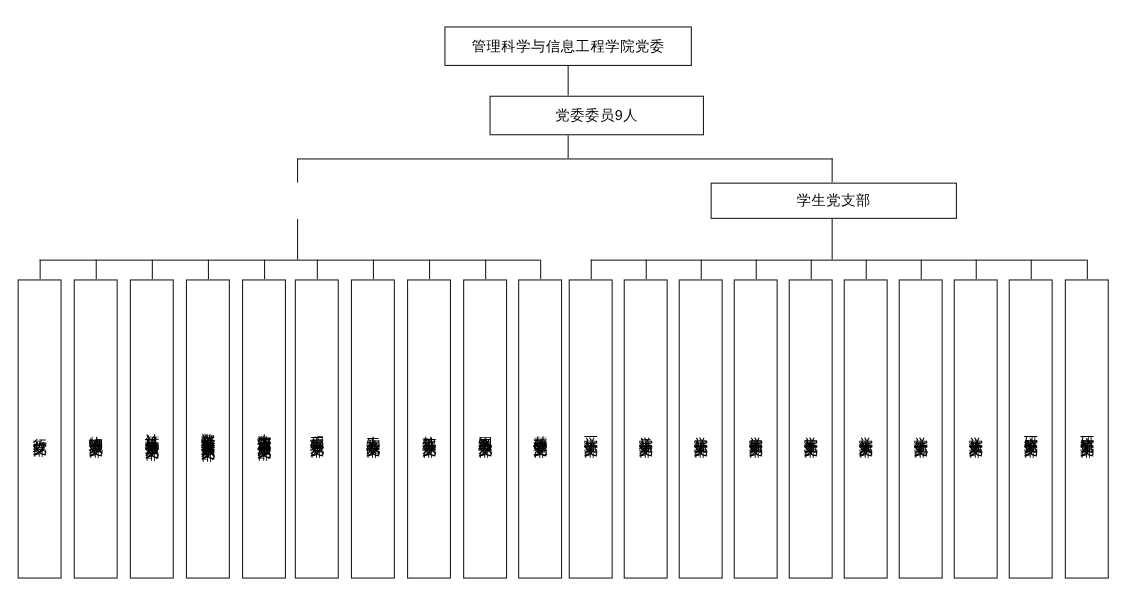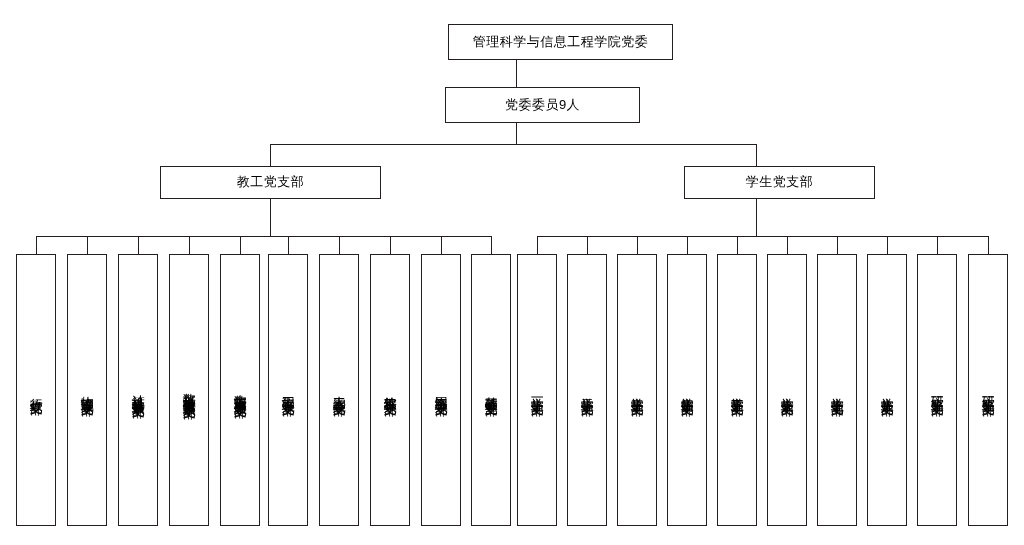--- a/index.html
+++ b/index.html
@@ -51,35 +51,34 @@
     background: #231f20;
   }
   .connector.h { height: 1px; }
   .connector.v { width: 1px; }
 </style>
 </head>
 <body>
 
 <div id="chart">
 
-  <div class="node horizontal" style="left:404px; top:24px; width:225px; height:36px;margin-left:44px;">管理科学与信息工程学院党委</div>
+  <div class="node horizontal" style="left:404px; top:24px; width:225px; height:36px;">管理科学与信息工程学院党委</div>
 
   <div class="connector v" style="left:516px; top:60px; height:27px;"></div>
 
   <div class="node horizontal" style="left:419px; top:87px; width:195px; height:36px;margin-left:26px;">党委委员9人</div>
 
   <div class="connector v" style="left:516px; top:123px; height:21px;"></div>
 
   <div class="connector h" style="left:270px; top:144px; width:487px;"></div>
 
   <div class="connector v" style="left:270px; top:144px; height:22px;"></div>
   <div class="connector v" style="left:756px; top:144px; height:22px;"></div>
 
-  <div class="node horizontal" style="left:160px; top:166px; width:221px; height:33px;">教工党支部</div>
-  <div class="node horizontal" style="left:684px; top:166px; width:191px; height:33px;">学生党支部</div>
+  <div class="node horizontal" style="left:646px; top:166px; width:224px; height:33px;">学生党支部</div>
 
   <div class="connector v" style="left:270px; top:199px; height:37px;"></div>
   <div class="connector h" style="left:36px; top:236px; width:455px;"></div>
 
   <div class="connector v" style="left:756px; top:199px; height:37px;"></div>
   <div class="connector h" style="left:537px; top:236px; width:451px;"></div>
 
   <div class="connector v" style="left:36px;  top:236px; height:18px;"></div>
   <div class="connector v" style="left:87px;  top:236px; height:18px;"></div>
   <div class="connector v" style="left:138px; top:236px; height:18px;"></div>

